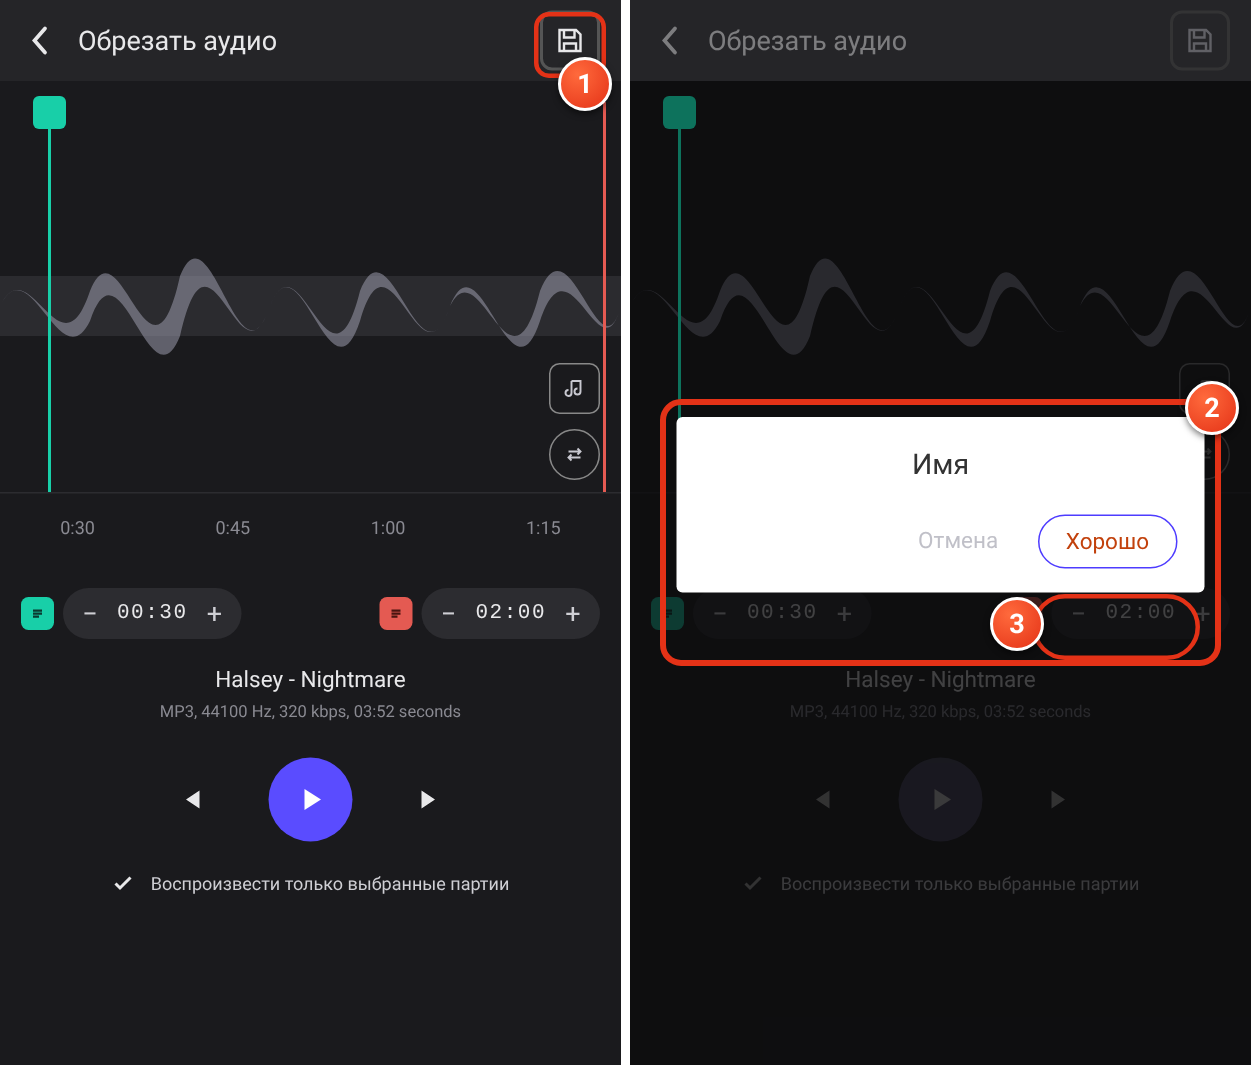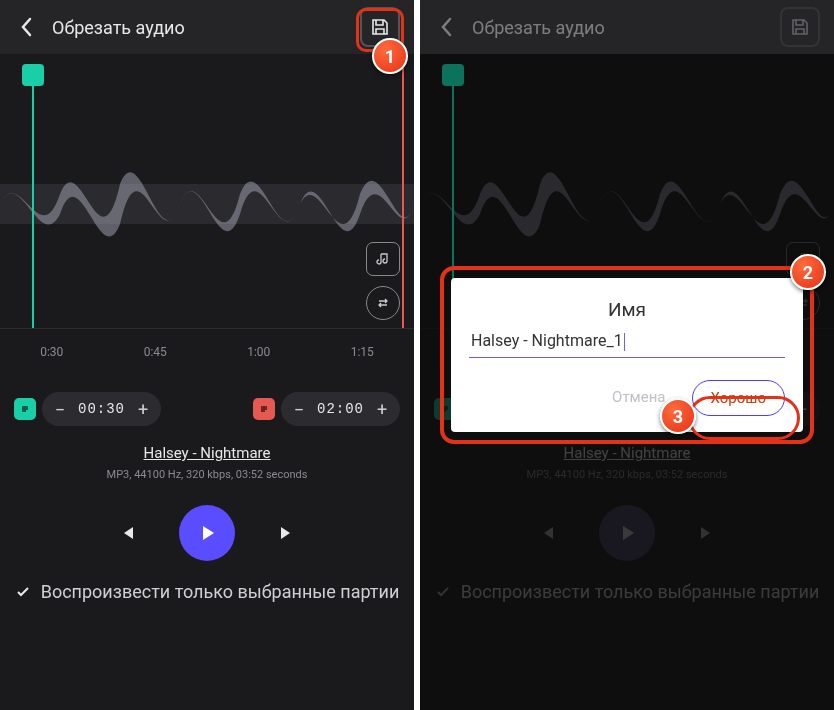--- a/index.html
+++ b/index.html
@@ -30,34 +30,34 @@
 .time-controls { display:flex; justify-content:space-between; padding: 18px 14px 8px; }
 .time-chip { display:flex; align-items:center; gap:6px; }
 .chip-icon { width:22px; height:22px; border-radius:5px; display:flex; align-items:center; justify-content:center; }
 .chip-icon.g { background:#18cfa8; }
 .chip-icon.r { background:#e45a52; }
 .pill { display:flex; align-items:center; background:#2c2c30; border-radius:18px; height:34px; padding:0 4px; }
 .pm { width:28px; text-align:center; font-size:18px; color:#cfcfd4;}
 .pill-time { font-size:14px; letter-spacing:1px; color:#e8e8ea; padding:0 4px;font-family:Liberation Mono, monospace; }
 
 .track-info { text-align:center; margin-top:10px; }
-.track-title { font-size:15px; color:#e8e8ea;text-decoration:underline; }
+.track-title { font-size:15px; color:#e8e8ea; }
 .track-meta { font-size:11px; color:#8a8a92; margin-top:6px; }
 
 .player { display:flex; align-items:center; justify-content:center; gap:36px; margin-top:24px; }
 .play { width:56px; height:56px; border-radius:50%; background:#5a4cff; display:flex; align-items:center; justify-content:center; }
 .skip { width:32px; height:32px; display:flex; align-items:center; justify-content:center;}
 
-.checkbox-row { display:flex; align-items:center; justify-content:center; gap:10px; margin-top:20px; color:#cfcfd4; font-size:18px; }
+.checkbox-row { display:flex; align-items:center; justify-content:center; gap:10px; margin-top:20px; color:#cfcfd4; font-size:12px; }
 
 .dim { opacity: 0.45; }
 .overlay-dim { position:absolute; inset:54px 0 0 0; background: rgba(0,0,0,0.45); z-index:4; }
 
 .dialog { position:absolute; left:50%; top:278px; transform:translateX(-50%); width: 352px; background:#fff; border-radius:4px; padding: 20px 18px 16px; z-index:6; color:#222;}
-.dialog-title { text-align:center; font-size:19px; color:#333; margin-bottom: 4px; }
+.dialog-title { text-align:center; font-size:19px; color:#333; margin-bottom: 18px; }
 .dialog-input { width:100%; border:none; border-bottom:1.5px solid #6b5cff; font-size:16px; padding: 6px 2px; color:#333; outline:none; }
 .dialog-input::after{content:"";}
 .cursor-blink { display:inline-block; width:1px; height:18px; background:#6b5cff; vertical-align:middle; margin-left:1px; }
 .dialog-actions { display:flex; justify-content:flex-end; gap:14px; margin-top:22px; }
 .dlg-btn { font-size:15px; color:#c0c0c8; padding:8px 12px; }
 .dlg-btn.primary { color:#c2410c; border:1.5px solid #4e3cff; border-radius:20px; padding:8px 18px; }
 
 .callout { position:absolute; width:36px; height:36px; border-radius:50%; background: radial-gradient(circle at 35% 30%, #ff6a3c, #e43217); border:2px solid #fff; box-shadow: 0 2px 4px rgba(0,0,0,0.5); display:flex; align-items:center; justify-content:center; color:#fff; font-weight:bold; font-size:18px; z-index:20; }
 .highlight-save { position:absolute; top:8px; right:10px; width:48px; height:44px; border:3px solid #e43217; border-radius:10px; z-index:10; }
 .highlight-dialog { position:absolute; left:50%; top:266px; transform:translateX(-50%); width:374px; height:178px; border:4px solid #e43217; border-radius:14px; z-index:8; pointer-events:none;}
@@ -281,23 +281,20 @@
     <div class="checkbox-row dim">
       <svg width="16" height="16" viewBox="0 0 16 16">
           <path d="M3 8 l3 3 l7 -7" stroke="#aaa" stroke-width="2" fill="none"></path>
         </svg>
       <span>Воспроизвести только выбранные партии</span>
     </div>
 
     <div class="highlight-dialog"></div>
     <div class="dialog">
       <div class="dialog-title">Имя</div>
-      <div style="position:relative">
-        <div class="dialog-input"><span>Halsey - Nightmare_1</span><span class="cursor-blink"></span></div>
-      </div>
       <div class="dialog-actions">
         <div class="dlg-btn">Отмена</div>
         <div class="dlg-btn primary">Хорошо</div>
       </div>
     </div>
     <div class="highlight-ok"></div>
 
     <div class="callout" style="top:254px; right:8px;">2</div>
     <div class="callout" style="top:398px; right:138px;">3</div>
   </div>

